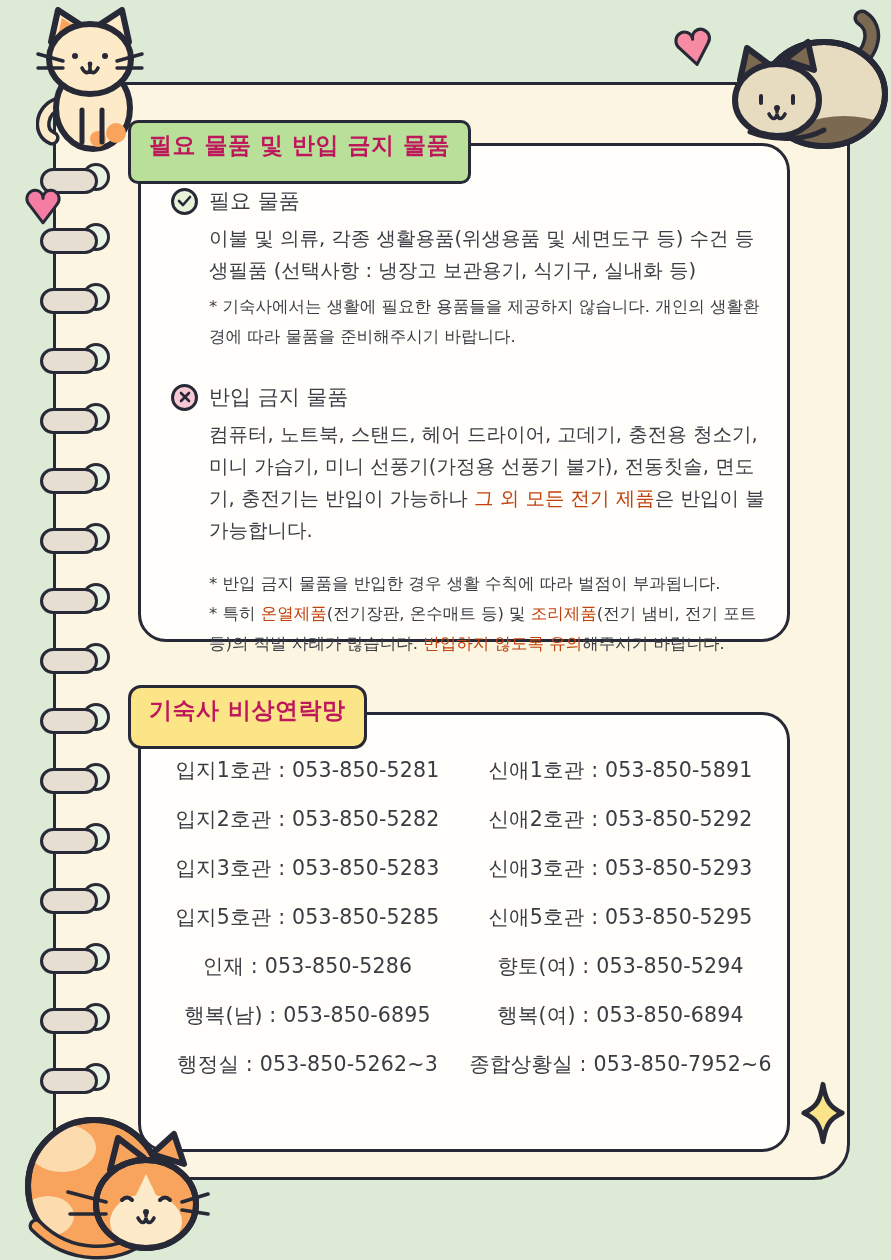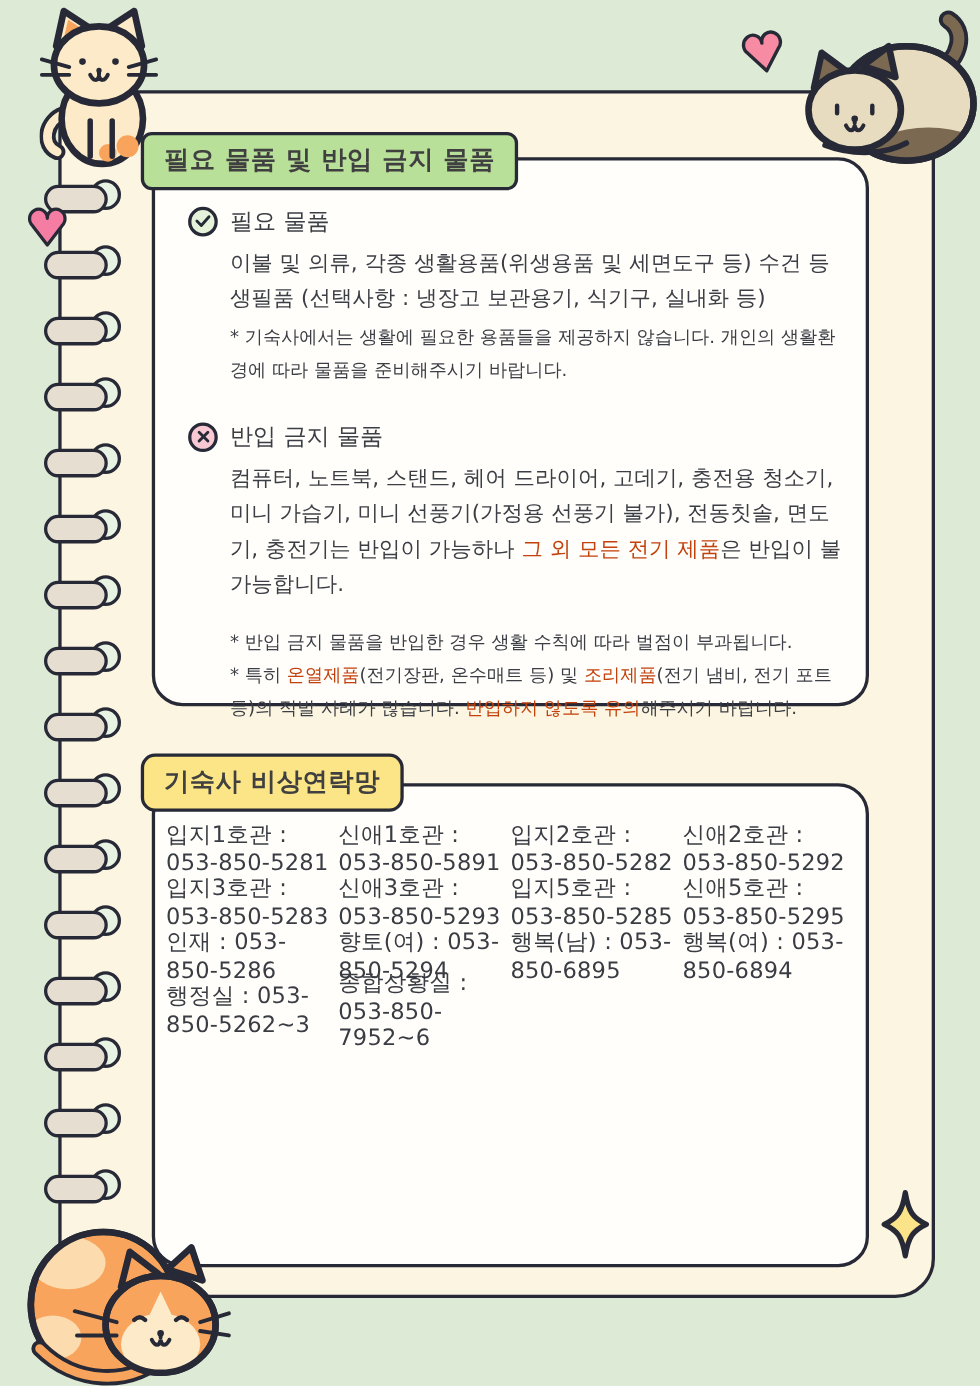--- a/index.html
+++ b/index.html
@@ -26,22 +26,22 @@
   }
   .ring .pill {
     position:absolute; left:0; top:0; width:58px; height:26px; border-radius:13px;
     background:#e5ded1; border:3px solid #272a36; box-sizing:border-box;
   }
 
   
   .chip {
     position:absolute; z-index:4; display:inline-block;
     border:3px solid #272a36; box-sizing:border-box;
-    font-weight:800; font-size:23px; color:#404040; letter-spacing:0.5px;
-    padding:7px 18px 9px;
+    font-weight:800; font-size:23px; color:#be185d; letter-spacing:0.5px;
+    padding:7px 18px 20px;
   }
   .chip-green { left:128px; top:120px; background:#b9e099; border-radius:10px; }
   .chip-yellow { left:128px; top:685px; background:#fce586; border-radius:13px; }
 
   
   .card {
     position:absolute; left:138px; background:#fffefb; border:3px solid #272a36;
     border-radius:28px; box-sizing:border-box; z-index:3;
   }
   .card1 { top:143px; width:652px; height:499px; }
@@ -60,21 +60,21 @@
   .icon-circle svg { display:block; }
 
   .block-body { margin:0 0 0 38px; font-size:19.5px; color:#3b3e44; line-height:32px; }
   .block-note { margin:5px 0 0 38px; font-size:16.5px; color:#3b3e44; line-height:30px; }
   .gap-between-blocks { height:30px; }
   .pink { color:#c2410c; }
 
   
   .contacts {
     position:absolute; left:10px; right:10px; top:30px;
-    display:grid; grid-template-columns:1fr 1fr 1fr 1fr;
+    display:grid; grid-template-columns:1fr 1fr;
   }
   .contact-cell {
     height:49px; display:flex; align-items:center; justify-content:center;
     font-size:20.5px; font-weight:500; color:#393c42; letter-spacing:0.2px;
   }
 
   
   .footer { position:absolute; left:0; top:1188px; width:891px; text-align:center; z-index:4; }
   .footer .hl {
     display:inline-block; background:#fae588; color:#272a36;

